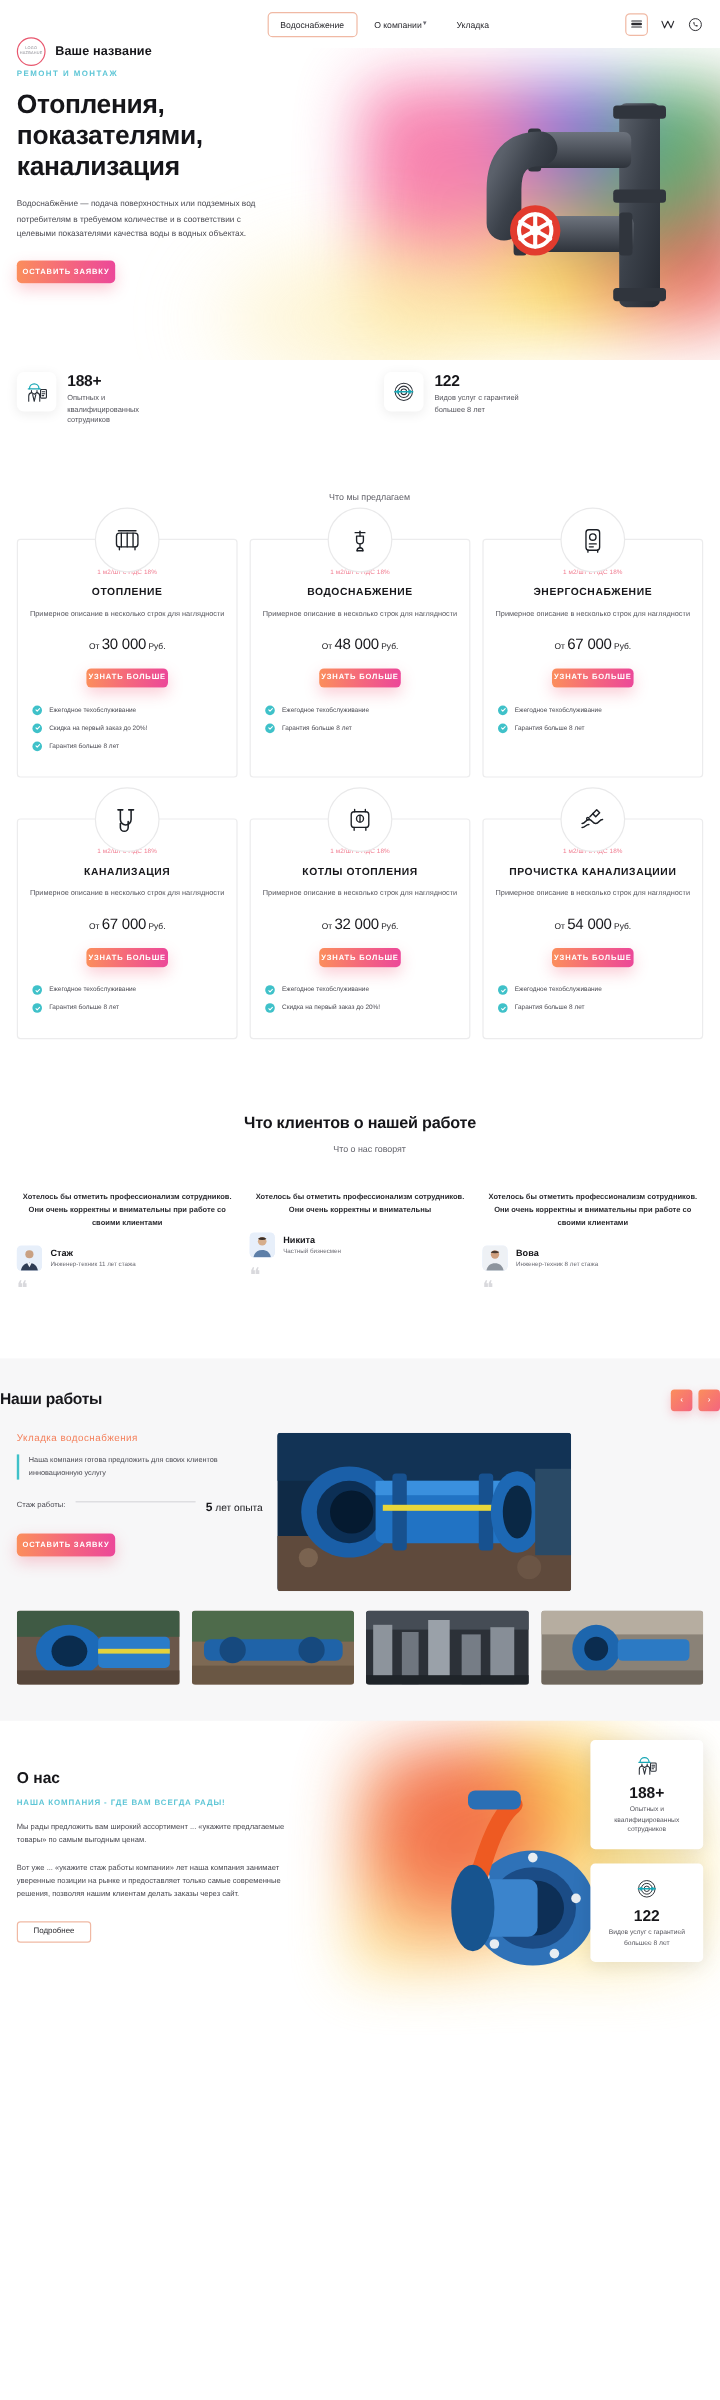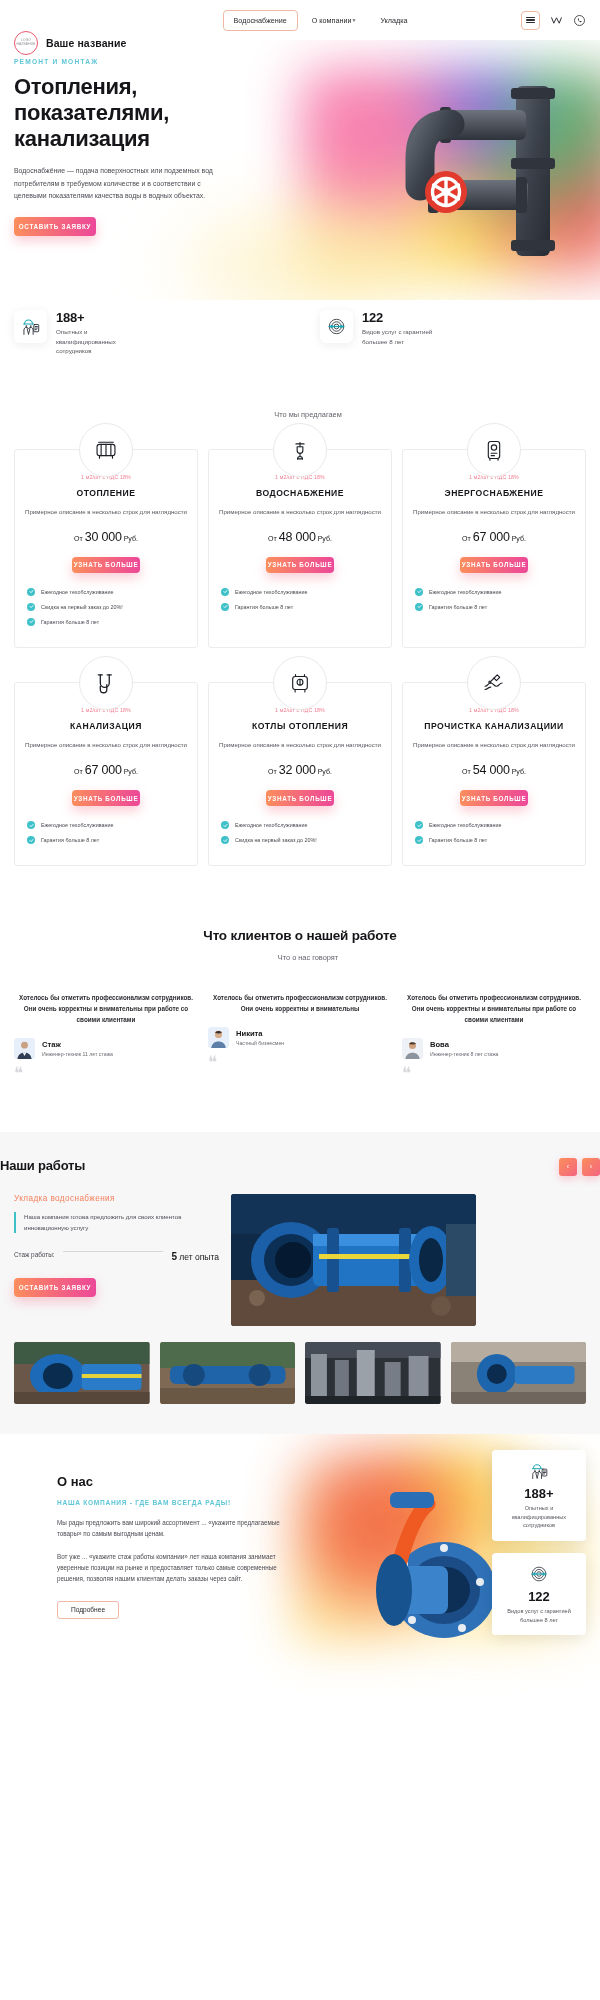--- a/index.html
+++ b/index.html
@@ -209,21 +209,21 @@
   .about { position: relative; padding: 40px 0 0; overflow: hidden; height: 268px; }
   .about-blob {
     position: absolute; right: 8px; top: 10px; width: 300px; height: 200px;
     filter: blur(24px); opacity: .9;
     background:
       radial-gradient(circle at 28% 40%, rgba(241,90,48,.92) 0 16%, rgba(241,90,48,0) 44%),
       radial-gradient(circle at 52% 24%, rgba(250,196,60,.9) 0 16%, rgba(250,196,60,0) 44%),
       radial-gradient(circle at 70% 58%, rgba(254,230,150,.9) 0 22%, rgba(254,230,150,0) 52%),
       radial-gradient(circle at 16% 72%, rgba(253,220,130,.85) 0 20%, rgba(253,220,130,0) 50%);
   }
-  .about-inner { position: relative; z-index: 5; padding: 0 14px; width: 265px; margin-left: 43px; }
+  .about-inner { position: relative; z-index: 5; padding: 0 14px; width: 265px; }
   .about-title { font-size: 13px; font-weight: 700; color: #16161a; }
   .about-sub {
     font-size: 6.6px; font-weight: 700; letter-spacing: .7px; color: #5ec6d6;
     text-transform: uppercase; margin-top: 10px;
   }
   .about-p { font-size: 6.3px; line-height: 1.8; color: #4a4a52; margin-top: 11px; }
   .about-btn {
     margin-top: 16px; display: inline-flex; align-items: center; justify-content: center;
     width: 62px; height: 18px; border: 1px solid #f0b9a4; border-radius: 3px;
     background: #fff; font-size: 6.6px; color: #2b2b30;

